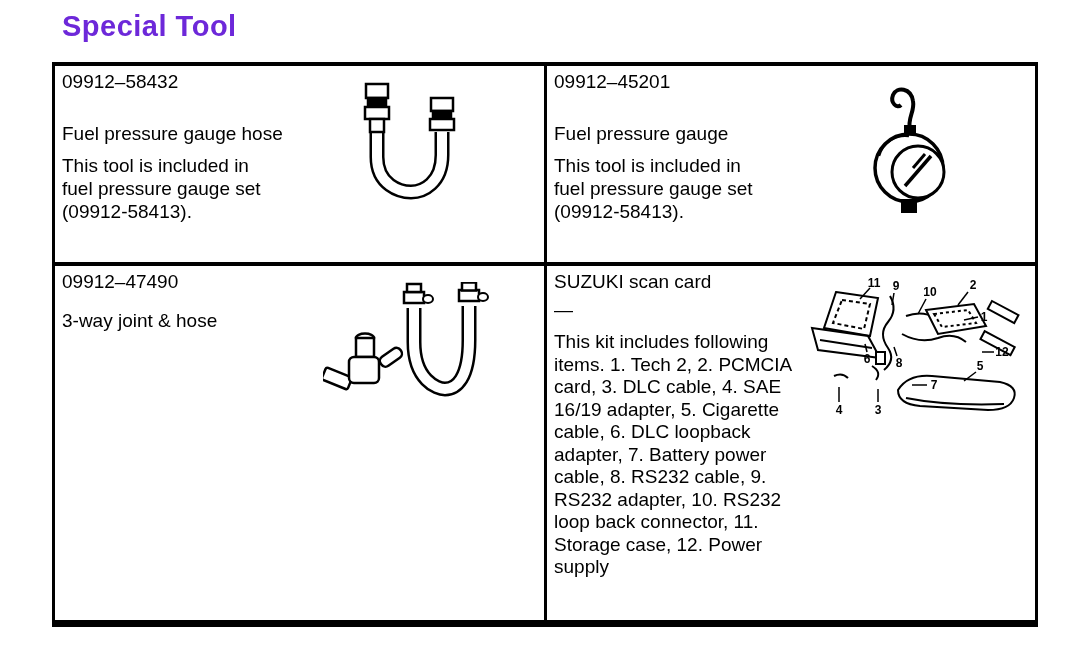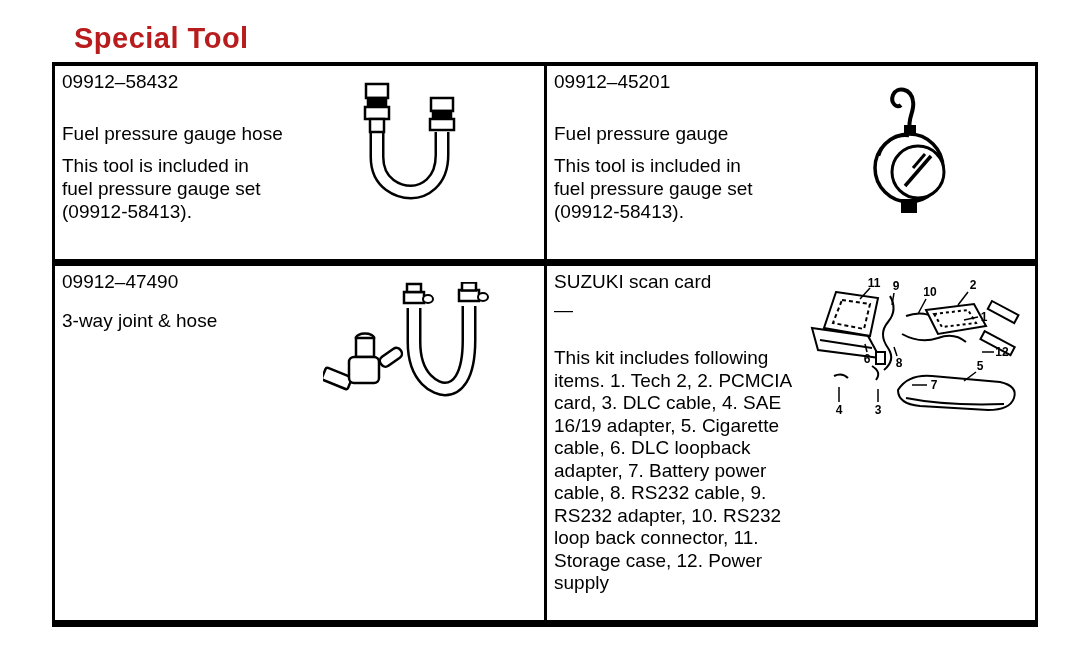--- a/index.html
+++ b/index.html
@@ -2,38 +2,38 @@
 <html><head>
 <meta charset="utf-8">
 <style>
   html,body { margin:0; padding:0; background:#ffffff; }
   .page {
     position:relative; width:1088px; height:658px; background:#ffffff;
     font-family:"Liberation Sans", "DejaVu Sans", sans-serif; color:#000;
     overflow:hidden;
   }
   .title {
-    position:absolute; left:62px; top:10px; margin:12px;
-    font-size:29px; font-weight:bold; letter-spacing:0.5px; color:#b91c1c;
+    position:absolute; left:62px; top:10px; margin:0;
+    font-size:29px; font-weight:bold; letter-spacing:0.5px; color:#6d28d9;
   }
   .tool-table {
     position:absolute; left:52px; top:62px; width:986px; height:565px;
     box-sizing:border-box; background:#fff;
     border:3px solid #000; border-top-width:4px; border-bottom-width:7px;
     display:grid; grid-template-columns:492px 1fr; grid-template-rows:200px 1fr;
   }
   .cell { position:relative; box-sizing:border-box; padding:4px 7px; font-size:19px; line-height:23px; overflow:hidden; }
   .cell-tl, .cell-bl { border-right:3px solid #000; }
-  .cell-tl, .cell-tr { border-bottom:7px solid #000000; }
+  .cell-tl, .cell-tr { border-bottom:4px solid #000000; }
   .tool-number { white-space:nowrap; }
   .tool-name   { margin-top:29px; }
   .tool-note   { margin-top:9px; white-space:pre-line; }
   .cell-bl .tool-name { margin-top:16px; }
   .cell-br .tool-name { margin-top:5px; }
-  .cell-br .tool-note { margin-top:26px; width:246px; white-space:normal; line-height:22.5px; }
+  .cell-br .tool-note { margin-top:10px; width:246px; white-space:normal; line-height:22.5px; }
   .illus { position:absolute; }
   .illus-tl { left:305px; top:16px; }
   .illus-tr { left:326px; top:10px; }
   .illus-bl { left:268px; top:16px; }
   .illus-br { right:1px;  top:2px;  }
   .callout { font-size:12px; font-weight:bold; font-family:"Liberation Sans", sans-serif; }
 </style>
 </head>
 <body>
 

